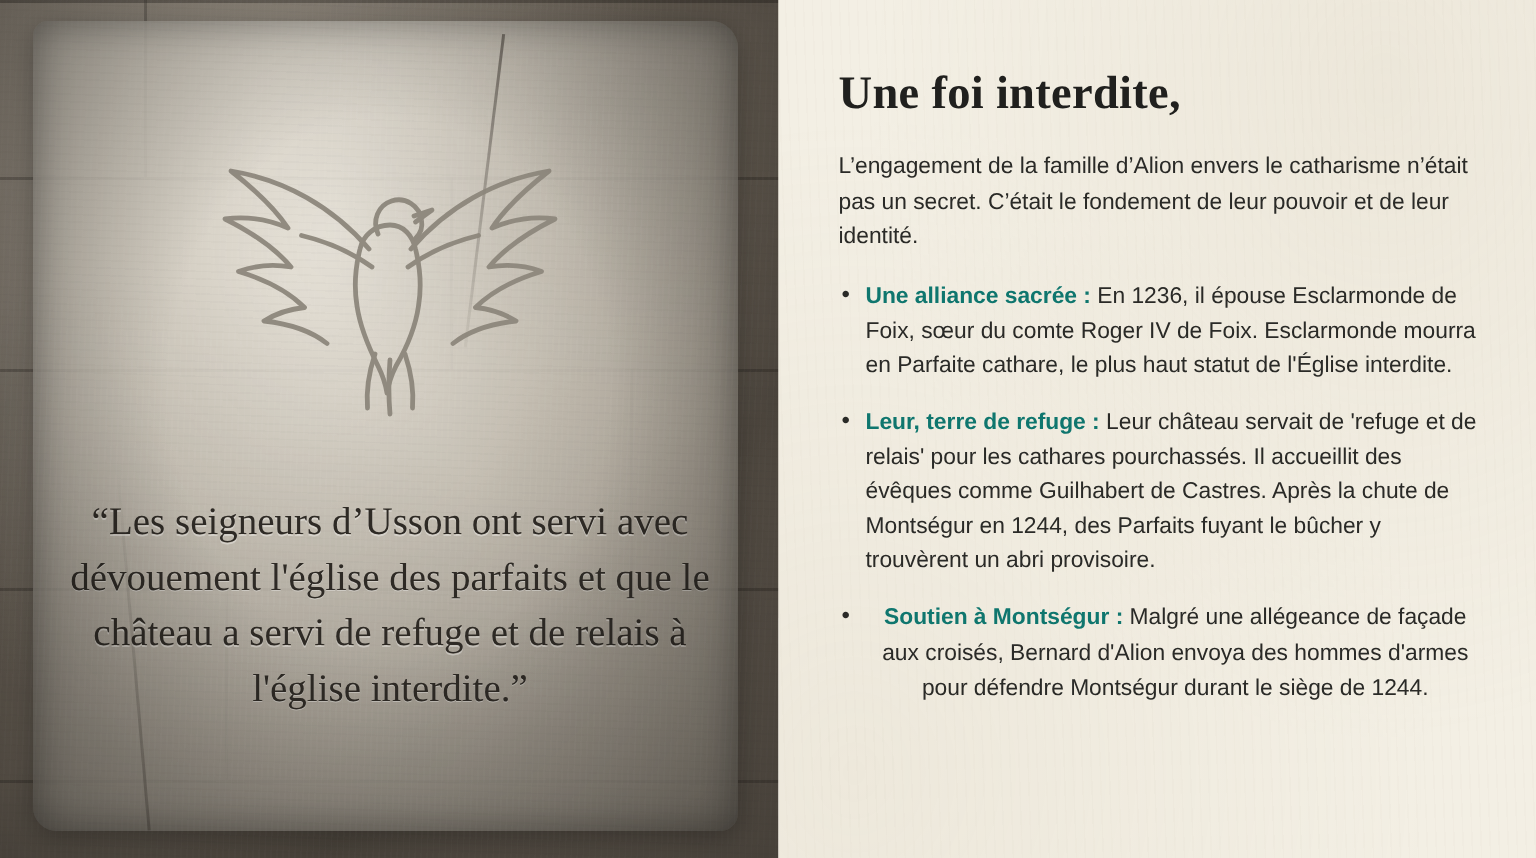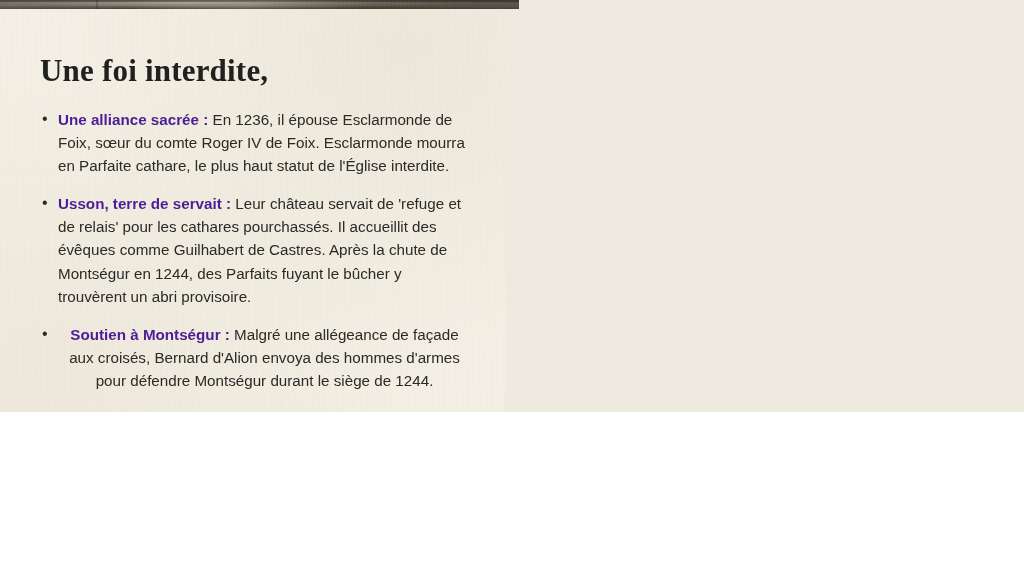--- a/index.html
+++ b/index.html
@@ -12,21 +12,20 @@
     height: 572px;
     overflow: hidden;
     font-family: "Liberation Sans", sans-serif;
   }
   .slide {
     position: relative;
     width: 1024px;
     height: 412px;
     display: flex;
     background: #efeae0;
-    flex-direction: column;
   }
 
   
   .left-panel {
     position: relative;
     width: 519px;
     height: 572px;
     overflow: hidden;
     background:
       radial-gradient(ellipse at 35% 30%, rgba(226,220,207,0.55) 0%, rgba(120,110,98,0.0) 62%),
@@ -189,21 +188,21 @@
   .bullets li::before {
     content: "•";
     position: absolute;
     left: 2px;
     top: -1px;
     font-size: 16px;
     color: #2a2a27;
   }
   .bullets b {
     font-weight: bold;
-    color: #4c1d95;
+    color: #0f766e;
   }
 </style>
 </head>
 <body>
 
 <div class="slide">
 
   <div class="left-panel">
     <div class="stones"></div>
     <div class="plaque">
@@ -236,27 +235,28 @@
     <div class="vignette"></div>
   </div>
 
   <div class="right-panel">
     <div class="paper-texture"></div>
 
     <h1 class="headline">
       <span class="l1">Une foi interdite,</span>
     </h1>
 
+    <p class="intro">L’engagement de la famille d’Alion envers le catharisme n’était pas un secret. C’était le fondement de leur pouvoir et de leur identité.</p>
 
     <ul class="bullets">
       <li>
         <b>Une alliance sacrée :</b><span> En 1236, il épouse Esclarmonde de Foix, sœur du comte Roger IV de Foix. Esclarmonde mourra en Parfaite cathare, le plus haut statut de l'Église interdite.</span>
       </li>
       <li>
-        <b>Usson, terre de servait :</b><span> Leur château servait de 'refuge et de relais' pour les cathares pourchassés. Il accueillit des évêques comme Guilhabert de Castres. Après la chute de Montségur en 1244, des Parfaits fuyant le bûcher y trouvèrent un abri provisoire.</span>
+        <b>Leur, terre de refuge :</b><span> Leur château servait de 'refuge et de relais' pour les cathares pourchassés. Il accueillit des évêques comme Guilhabert de Castres. Après la chute de Montségur en 1244, des Parfaits fuyant le bûcher y trouvèrent un abri provisoire.</span>
       </li>
       <li>
         <b>Soutien à Montségur :</b><span> Malgré une allégeance de façade aux croisés, Bernard d'Alion envoya des hommes d'armes pour défendre Montségur durant le siège de 1244.</span>
       </li>
     </ul>
   </div>
 
 </div>
 
 </body></html>

